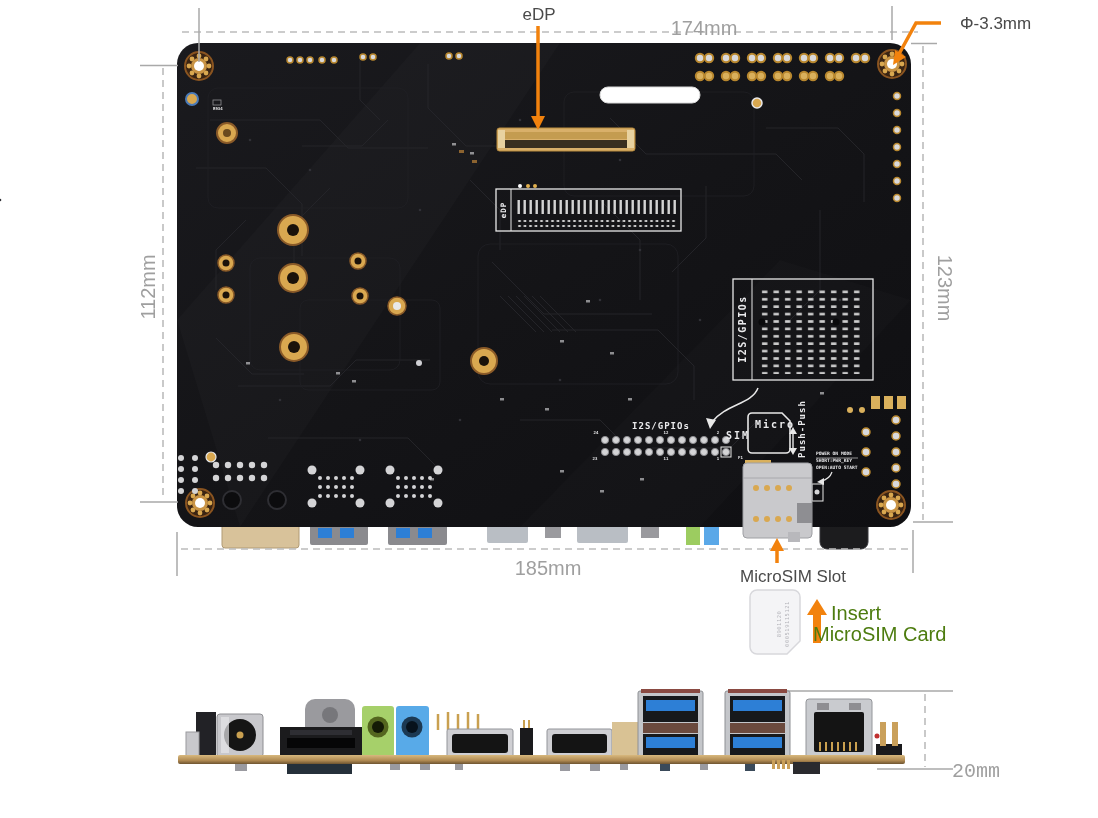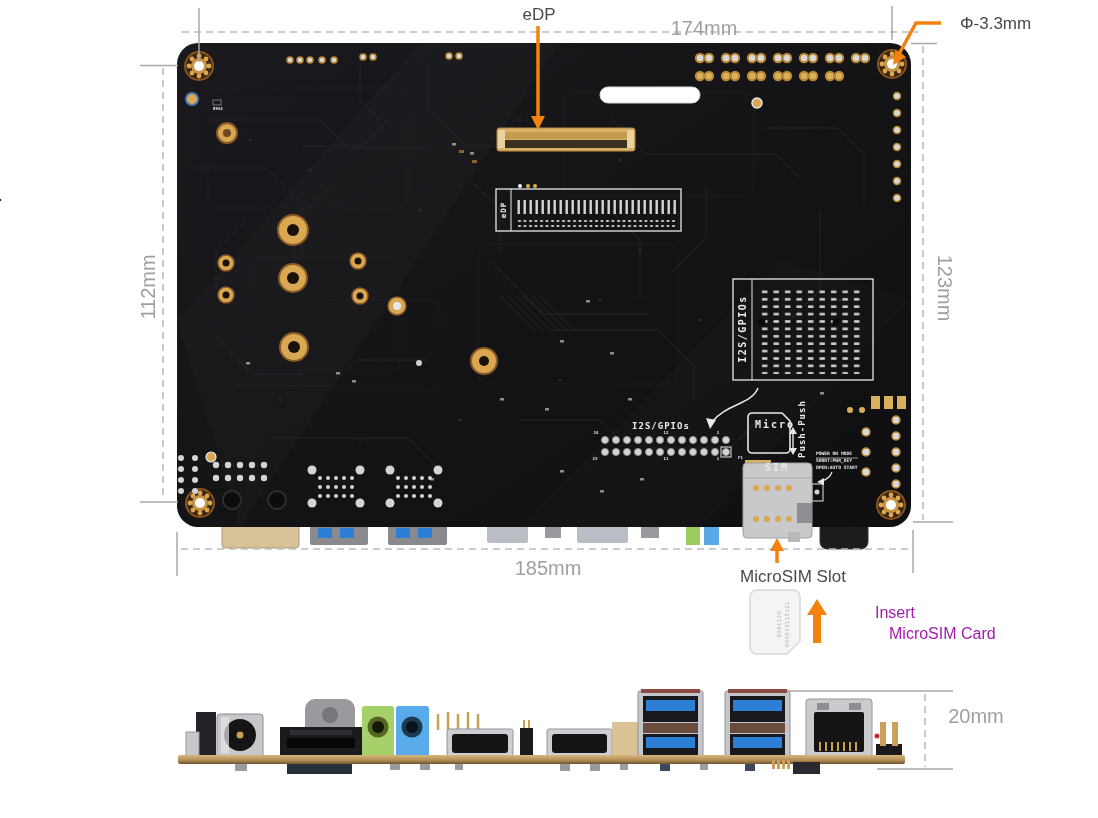--- a/index.html
+++ b/index.html
@@ -2,21 +2,21 @@
 <html><head>
 <meta charset="utf-8">
 <style>
   html,body{margin:0;padding:0;background:#ffffff;}
   #stage{position:relative;width:1098px;height:818px;background:#ffffff;overflow:hidden;
          font-family:"Liberation Sans",sans-serif;}
   #stage svg{position:absolute;left:0;top:0;}
   .lbl{position:absolute;white-space:nowrap;line-height:1;}
   .dim{color:#9f9f9f;font-size:20px;}
   .callout{color:#4a4a4a;font-size:17px;}
-  .small-callout{color:#a21caf;font-size:16px;margin-left:44px;}
+  .small-callout{color:#4d7c0f;font-size:20px;}
   .ctr{transform:translate(-50%,-50%);}
   .rccw{transform:translate(-50%,-50%) rotate(-90deg);}
   .rcw{transform:translate(-50%,-50%) rotate(90deg);}
   .vmid{transform:translateY(-50%);}
   .silk{color:#eaeaec;font-family:"DejaVu Sans Mono",monospace;font-weight:bold;}
   .silk-7{font-size:7.5px;letter-spacing:1px;}
   .silk-10{font-size:10px;letter-spacing:1.5px;}
   .silk-9{font-size:9px;letter-spacing:1px;}
   .silk-8{font-size:10px;letter-spacing:2px;}
   .silk-5{font-size:4.6px;letter-spacing:0;}
@@ -618,28 +618,28 @@
 </svg>
 
   <span class="lbl callout ctr" style="left:539px;top:14px;">eDP</span>
   <span class="lbl dim ctr" style="left:660px;top:28px;margin-left:44px;">174mm</span>
   <span class="lbl callout vmid" style="left:945px;top:23px;margin-left:15px;">Φ-3.3mm</span>
   <span class="lbl dim rccw" style="left:148px;top:287px;">112mm</span>
   <span class="lbl dim rcw" style="left:945px;top:288px;">123mm</span>
   <span class="lbl dim ctr" style="left:548px;top:568px;">185mm</span>
   <span class="lbl callout ctr" style="left:777px;top:576px;margin-left:16px;">MicroSIM Slot</span>
   <span class="lbl small-callout vmid" style="left:831px;top:613px;">Insert</span>
-  <span class="lbl small-callout vmid" style="left:845px;top:634px;">MicroSIM Card</span>
-  <span class="lbl dim ctr" style="left:976px;top:716px;">20mm</span>
+  <span class="lbl small-callout vmid" style="left:813px;top:634px;">MicroSIM Card</span>
+  <span class="lbl dim ctr" style="left:976px;top:772px;font-family:Liberation Mono, monospace;">20mm</span>
 
   <span class="lbl silk silk-7 rccw" style="left:504px;top:210px;">eDP</span>
   <span class="lbl silk silk-10 rccw" style="left:743px;top:329px;">I2S/GPIOs</span>
   <span class="lbl silk silk-9 ctr" style="left:661px;top:426px;">I2S/GPIOs</span>
   <span class="lbl silk silk-8" style="left:755px;top:420px;">Micro</span>
-  <span class="lbl silk silk-8" style="left:765px;top:431px;margin-top:32px;">SIM</span>
+  <span class="lbl silk silk-8" style="left:726px;top:431px;">SIM</span>
   <span class="lbl silk silk-9 rccw" style="left:802px;top:429px;">Push-Push</span>
   <span class="lbl silk silk-5" style="left:816px;top:452px;">POWER ON MODE</span>
   <span class="lbl silk silk-5" style="left:816px;top:459px;">SHORT:PWR_KEY</span>
   <span class="lbl silk silk-5" style="left:816px;top:466px;">OPEN:AUTO START</span>
   <span class="lbl silk silk-4" style="left:213px;top:107px;">R934</span>
   <span class="lbl silk silk-4" style="left:738px;top:456px;">F1</span>
   <span class="lbl silk silk-4 ctr" style="left:596px;top:433px;">24</span>
   <span class="lbl silk silk-4 ctr" style="left:666px;top:433px;">12</span>
   <span class="lbl silk silk-4 ctr" style="left:718px;top:433px;">2</span>
   <span class="lbl silk silk-4 ctr" style="left:595px;top:459px;">23</span>

